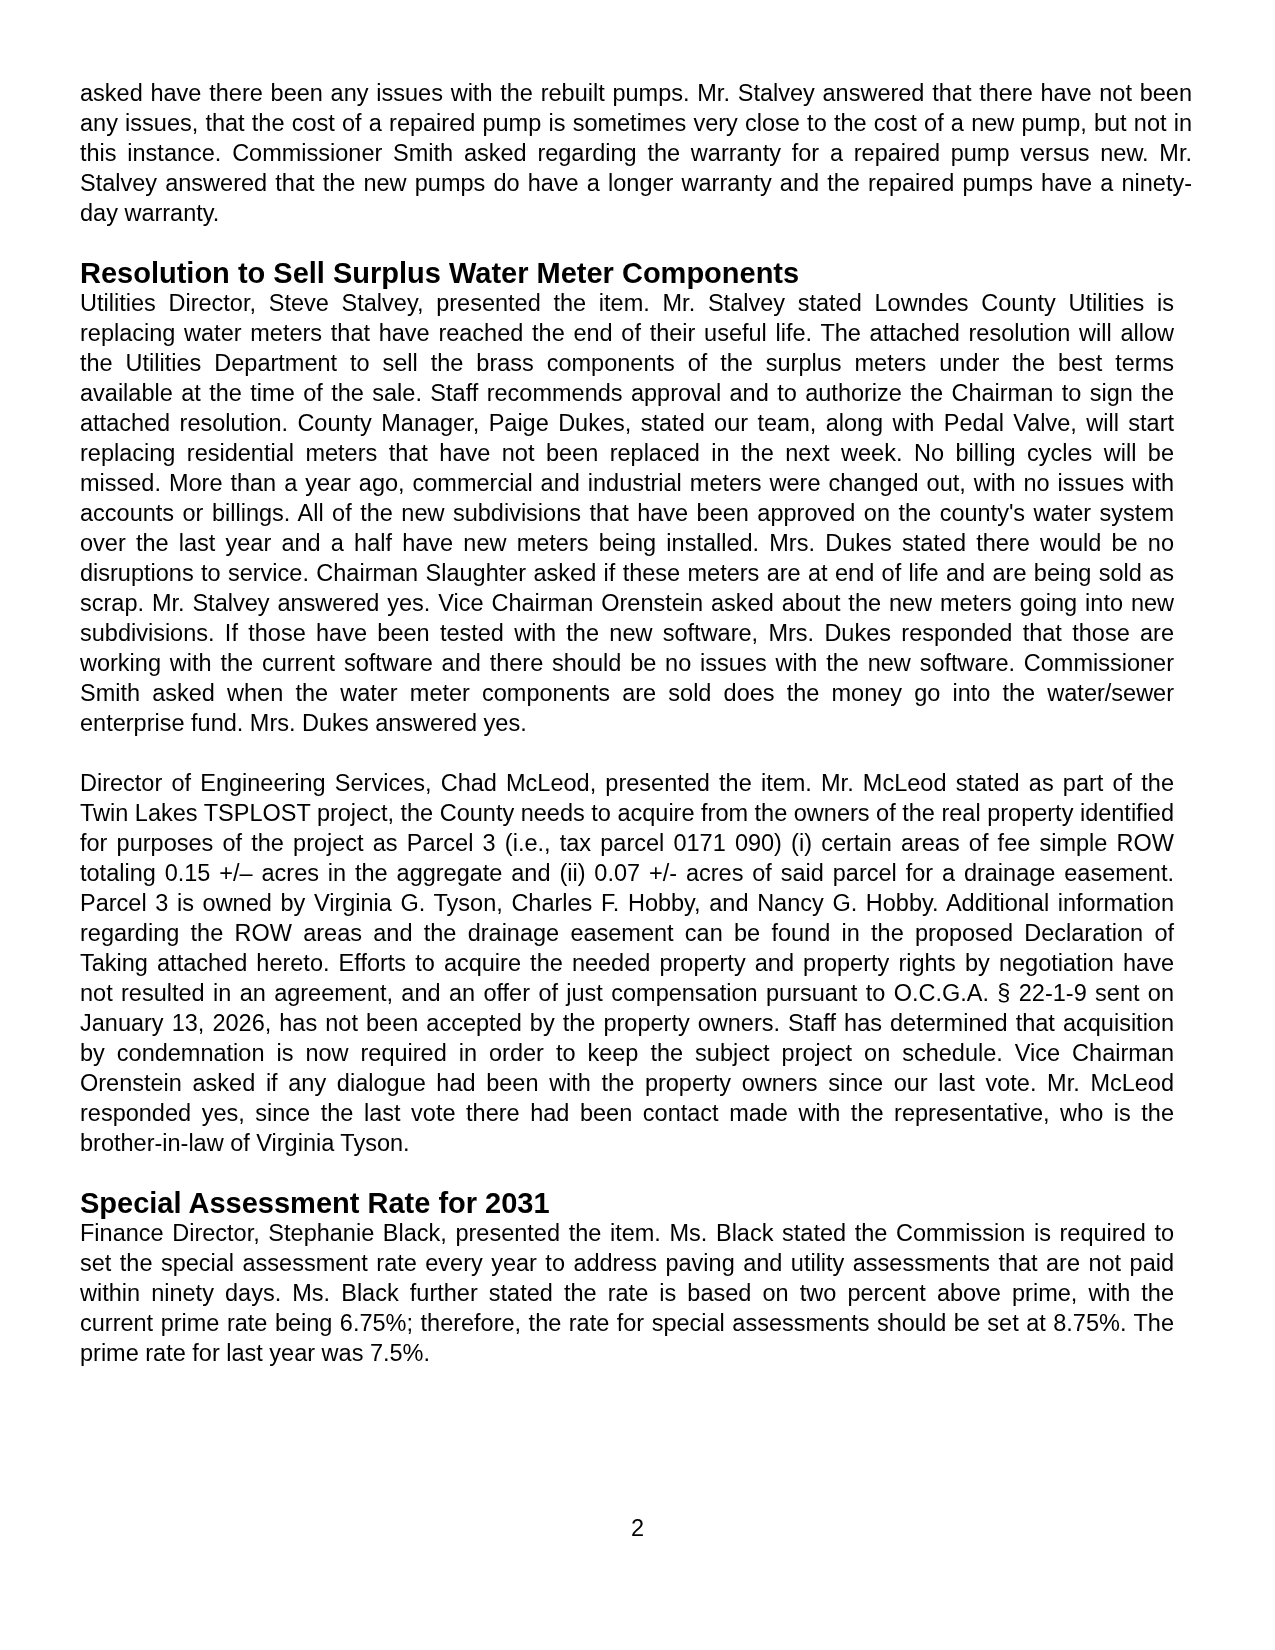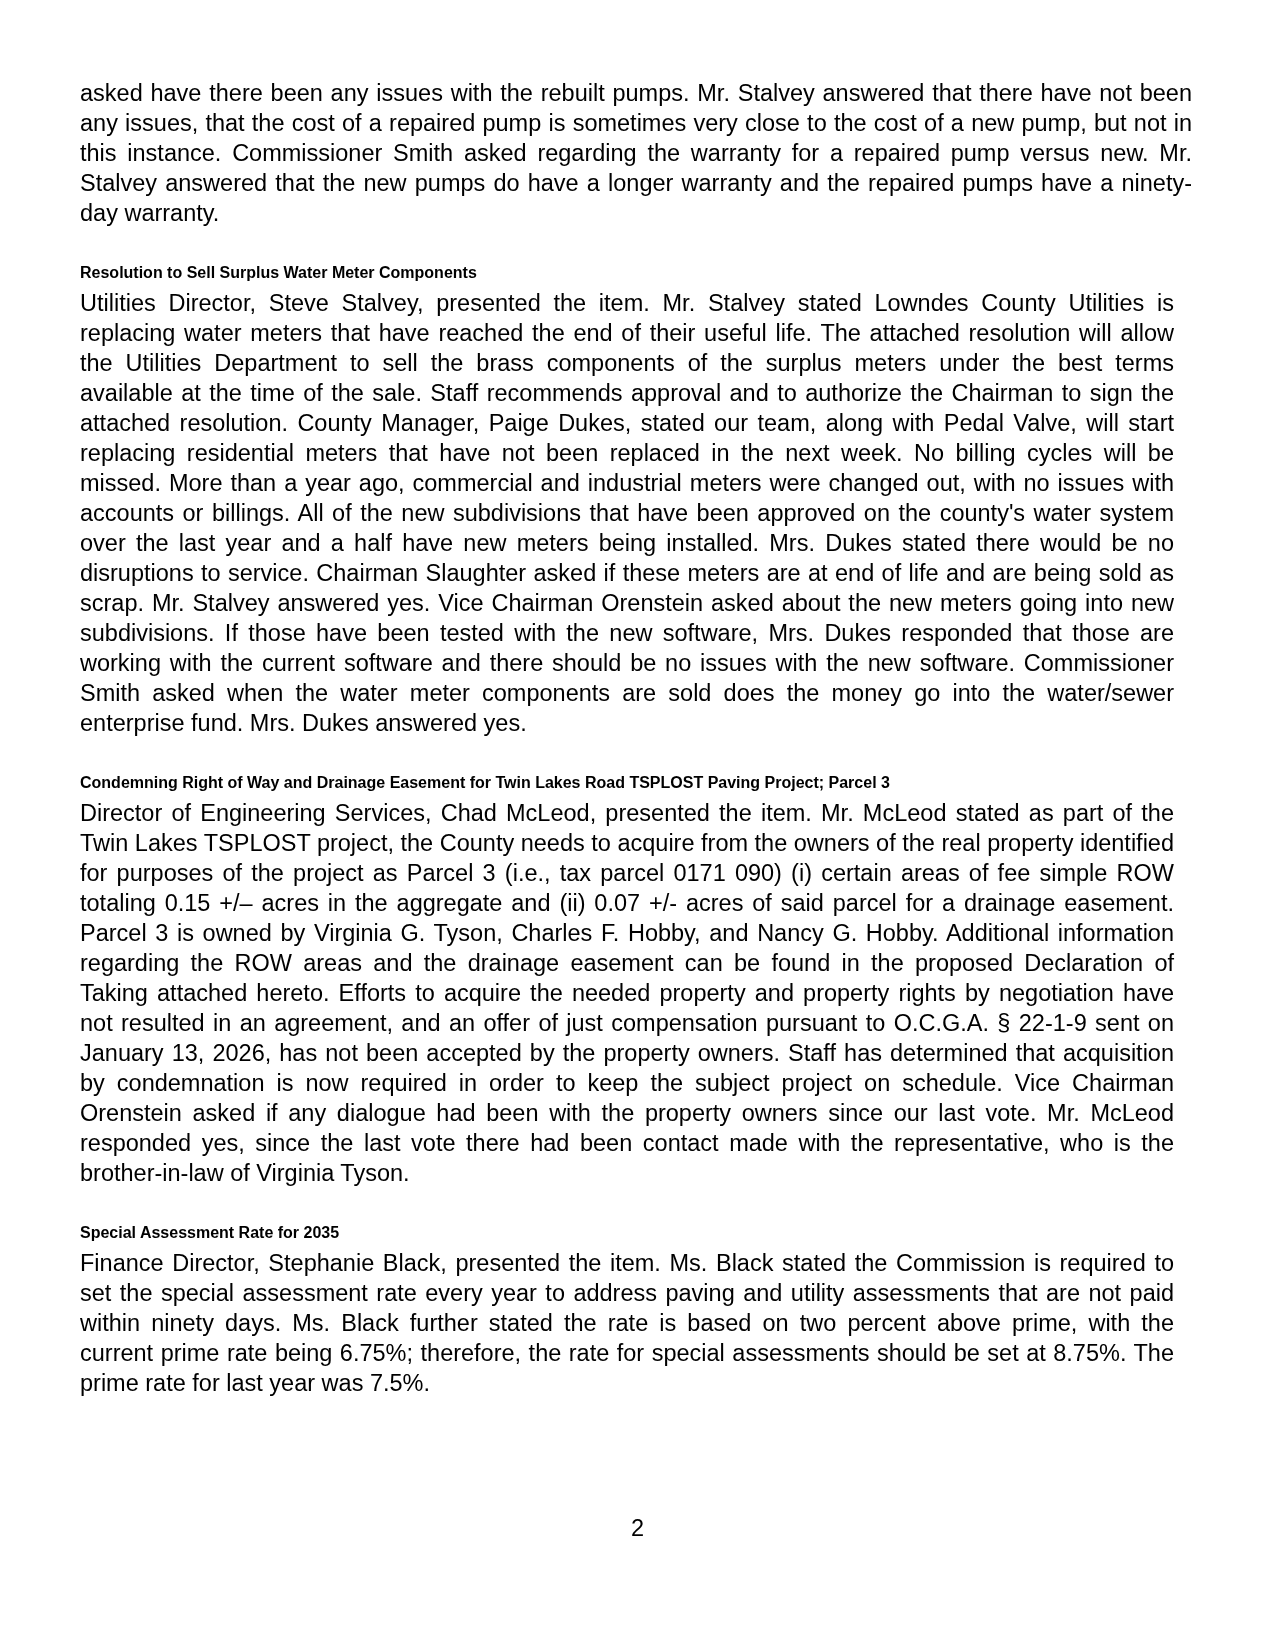--- a/index.html
+++ b/index.html
@@ -32,21 +32,21 @@
     font-size: 23.5px;
     line-height: 30px;
     text-align: justify;
     text-justify: inter-word;
   }
   .para {
     margin: 0 0 30px 0;
   }
   .section-heading {
     margin: 0;
-    font-size: 16px;
+    font-size: 29px;
     line-height: 30px;
     font-weight: bold;
     text-align: justify;
   }
   .section-body {
     margin: 0 18px 30px 0;
   }
   .page-number {
     position: absolute;
     left: 0;
@@ -61,22 +61,21 @@
 <body>
 
 <div class="page">
   <div class="content">
 
     <p class="para">asked have there been any issues with the rebuilt pumps. Mr. Stalvey answered that there have not been any issues, that the cost of a repaired pump is sometimes very close to the cost of a new pump, but not in this instance. Commissioner Smith asked regarding the warranty for a repaired pump versus new. Mr. Stalvey answered that the new pumps do have a longer warranty and the repaired pumps have a ninety-day warranty.</p>
 
     <h2 class="section-heading">Resolution to Sell Surplus Water Meter Components</h2>
     <p class="section-body">Utilities Director, Steve Stalvey, presented the item. Mr. Stalvey stated Lowndes County Utilities is replacing water meters that have reached the end of their useful life. The attached resolution will allow the Utilities Department to sell the brass components of the surplus meters under the best terms available at the time of the sale. Staff recommends approval and to authorize the Chairman to sign the attached resolution. County Manager, Paige Dukes, stated our team, along with Pedal Valve, will start replacing residential meters that have not been replaced in the next week. No billing cycles will be missed. More than a year ago, commercial and industrial meters were changed out, with no issues with accounts or billings. All of the new subdivisions that have been approved on the county's water system over the last year and a half have new meters being installed. Mrs. Dukes stated there would be no disruptions to service. Chairman Slaughter asked if these meters are at end of life and are being sold as scrap. Mr. Stalvey answered yes. Vice Chairman Orenstein asked about the new meters going into new subdivisions. If those have been tested with the new software, Mrs. Dukes responded that those are working with the current software and there should be no issues with the new software. Commissioner Smith asked when the water meter components are sold does the money go into the water/sewer enterprise fund. Mrs. Dukes answered yes.</p>
 
-    <h2 class="section-heading">Condemning Right of Way and Drainage Easement for Twin Lakes Road TSPLOST Paving Project; Parcel 3</h2>
     <p class="section-body">Director of Engineering Services, Chad McLeod, presented the item. Mr. McLeod stated as part of the Twin Lakes TSPLOST project, the County needs to acquire from the owners of the real property identified for purposes of the project as Parcel 3 (i.e., tax parcel 0171 090) (i) certain areas of fee simple ROW totaling 0.15 +/– acres in the aggregate and (ii) 0.07 +/- acres of said parcel for a drainage easement. Parcel 3 is owned by Virginia G. Tyson, Charles F. Hobby, and Nancy G. Hobby. Additional information regarding the ROW areas and the drainage easement can be found in the proposed Declaration of Taking attached hereto. Efforts to acquire the needed property and property rights by negotiation have not resulted in an agreement, and an offer of just compensation pursuant to O.C.G.A. § 22-1-9 sent on January 13, 2026, has not been accepted by the property owners. Staff has determined that acquisition by condemnation is now required in order to keep the subject project on schedule. Vice Chairman Orenstein asked if any dialogue had been with the property owners since our last vote. Mr. McLeod responded yes, since the last vote there had been contact made with the representative, who is the brother-in-law of Virginia Tyson.</p>
 
-    <h2 class="section-heading">Special Assessment Rate for 2035</h2>
+    <h2 class="section-heading">Special Assessment Rate for 2031</h2>
     <p class="section-body">Finance Director, Stephanie Black, presented the item. Ms. Black stated the Commission is required to set the special assessment rate every year to address paving and utility assessments that are not paid within ninety days. Ms. Black further stated the rate is based on two percent above prime, with the current prime rate being 6.75%; therefore, the rate for special assessments should be set at 8.75%. The prime rate for last year was 7.5%.</p>
 
   </div>
 
   <div class="page-number">2</div>
 </div>
 
 </body></html>

